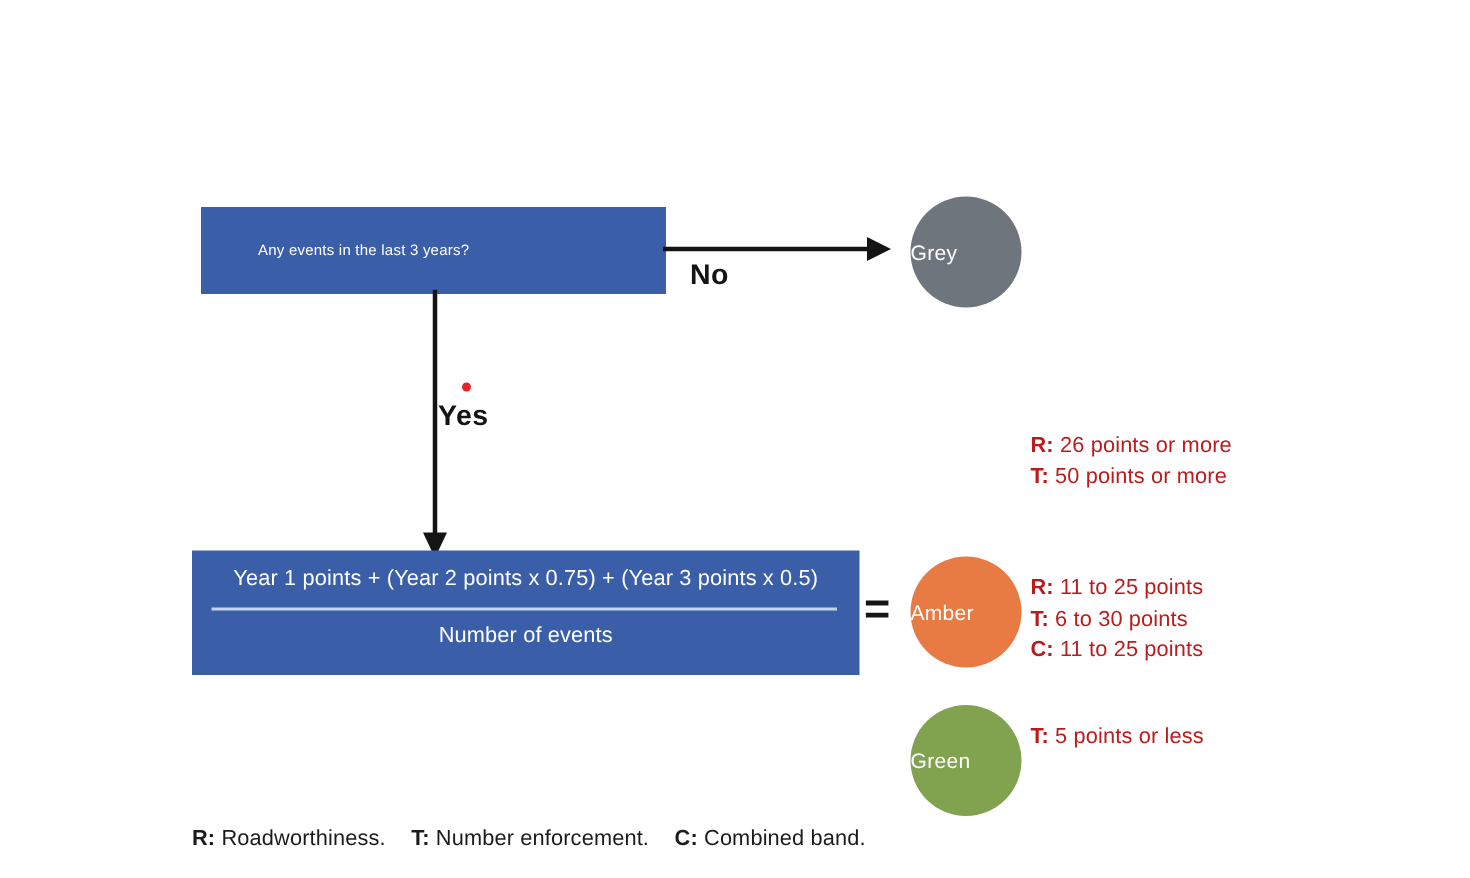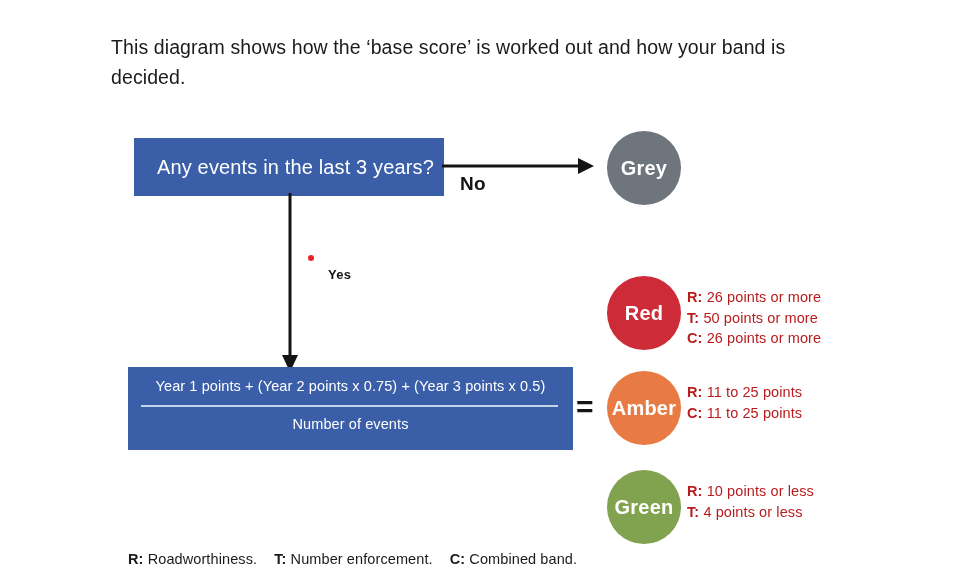--- a/index.html
+++ b/index.html
@@ -38,22 +38,22 @@
     left: 134px;
     top: 138px;
     width: 310px;
     height: 58px;
     background: #3B5EA8;
     display: flex;
     align-items: center;
   }
   .decision-box .decision-label {
     color: #ffffff;
-    font-size: 20px;
-    padding-left: 23px;
+    font-size: 10px;
+    padding-left: 38px;
     letter-spacing: 0.15px;
     white-space: nowrap;
   }
 
   .formula-box {
     position: absolute;
     left: 128px;
     top: 367px;
     width: 445px;
     height: 83px;
@@ -110,25 +110,24 @@
     top: 173px;
     font-size: 19px;
     font-weight: bold;
     color: #141414;
     letter-spacing: 0.3px;
   }
   .label-yes {
     position: absolute;
     left: 292px;
     top: 267px;
-    font-size: 13px;
+    font-size: 19px;
     font-weight: bold;
     color: #141414;
     letter-spacing: 0.3px;
-    padding-left: 36px;
   }
   .red-dot {
     position: absolute;
     left: 308px;
     top: 255px;
     width: 6px;
     height: 6px;
     border-radius: 50%;
     background: #e8232a;
   }
@@ -145,24 +144,24 @@
   }
 
   
   .circle {
     position: absolute;
     width: 74px;
     height: 74px;
     border-radius: 50%;
     display: flex;
     align-items: center;
-    justify-content: center;
+    justify-content: flex-start;
     color: #ffffff;
-    font-size: 20px;
-    font-weight: bold;
+    font-size: 14px;
+    font-weight: normal;
     letter-spacing: 0.2px;
   }
   .circle-grey  { left: 607px; top: 131px; }
   .circle-red   { left: 607px; top: 276px; }
   .circle-amber { left: 607px; top: 371px; }
   .circle-green { left: 607px; top: 470px; }
 
   
   .criteria {
     position: absolute;
@@ -189,21 +188,20 @@
     white-space: nowrap;
   }
   .footer-key .k { font-weight: bold; }
   .footer-key .gap { display: inline-block; width: 17px; }
 </style>
 </head>
 <body>
 
 <div id="page">
 
-  <p class="intro">This diagram shows how the ‘base score’ is worked out and how your band is decided.</p>
 
   <div class="decision-box">
     <span class="decision-label">Any events in the last 3 years?</span>
   </div>
 
   <svg class="arrow-no" viewBox="0 0 156 30">
     <line x1="2" y1="14" x2="140" y2="14" stroke="#141414" stroke-width="3"></line>
     <polygon points="138,6 154,14 138,22" fill="#141414"></polygon>
   </svg>
   <span class="label-no">No</span>
@@ -219,39 +217,35 @@
     <div class="formula-numerator">Year 1 points + (Year 2 points x 0.75) + (Year 3 points x 0.5)</div>
     <div class="fraction-line"></div>
     <div class="formula-denominator">Number of events</div>
   </div>
 
   <span class="equals">=</span>
 
   <div class="circle circle-grey" style="background: rgb(110, 117, 124);">
     <span>Grey</span>
   </div>
-  <div class="circle circle-red" style="background: rgb(206, 43, 57);">
-    <span>Red</span>
-  </div>
   <div class="circle circle-amber" style="background: rgb(232, 123, 68);">
     <span>Amber</span>
   </div>
   <div class="circle circle-green" style="background: rgb(129, 162, 79);">
     <span>Green</span>
   </div>
 
   <div class="criteria criteria-red">
       <div><span class="k">R:</span><span> 26 points or more</span></div>
       <div><span class="k">T:</span><span> 50 points or more</span></div>
-      <div><span class="k">C:</span><span> 26 points or more</span></div>
     </div>
   <div class="criteria criteria-amber">
       <div><span class="k">R:</span><span> 11 to 25 points</span></div>
+      <div><span class="k">T:</span><span> 6 to 30 points</span></div>
       <div><span class="k">C:</span><span> 11 to 25 points</span></div>
     </div>
   <div class="criteria criteria-green">
-      <div><span class="k">R:</span><span> 10 points or less</span></div>
-      <div><span class="k">T:</span><span> 4 points or less</span></div>
+      <div><span class="k">T:</span><span> 5 points or less</span></div>
     </div>
 
   <div class="footer-key"><span class="k">R:</span><span> Roadworthiness.</span><span class="gap"></span><span class="k">T:</span><span> Number enforcement.</span><span class="gap"></span><span class="k">C:</span><span> Combined band.</span></div>
 
 </div>
 
 </body></html>

